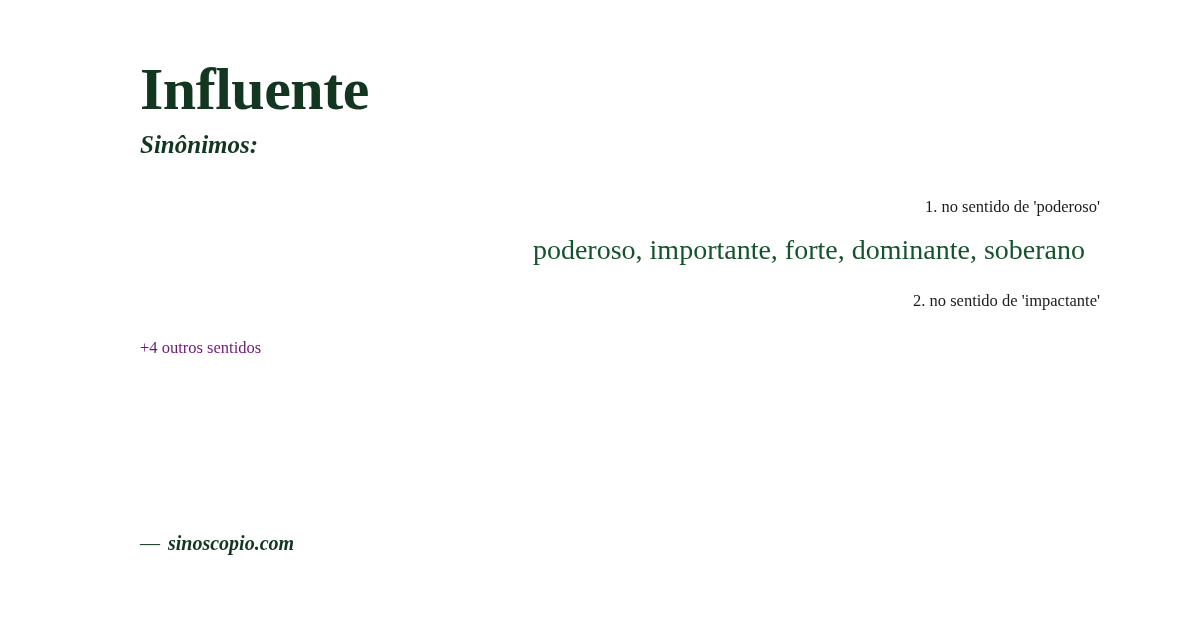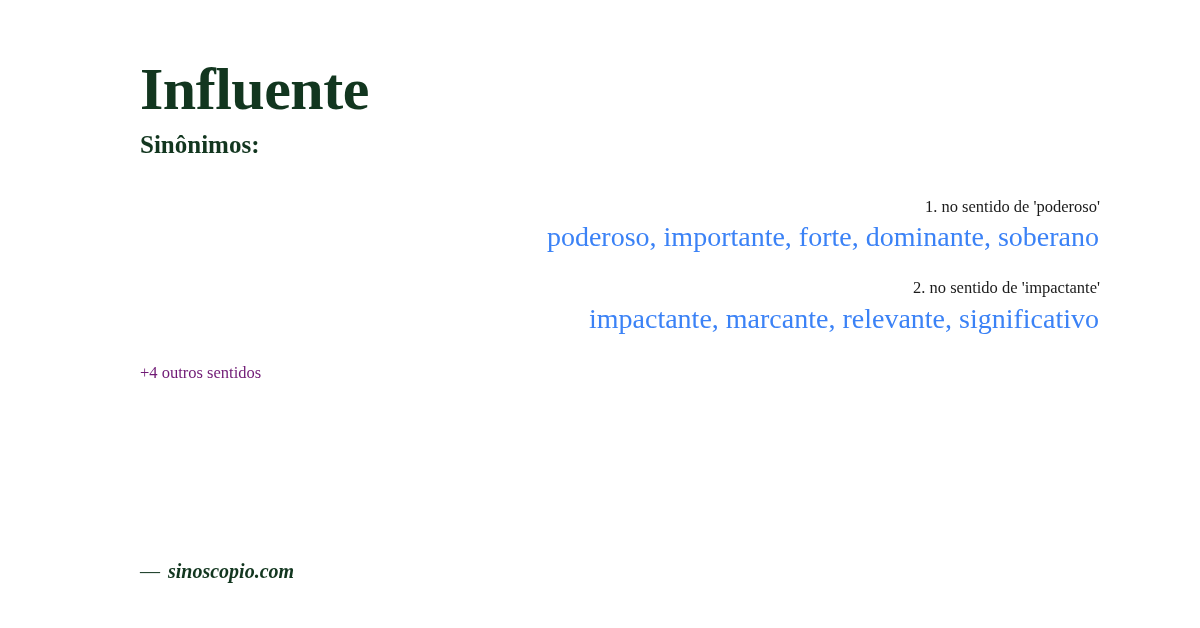--- a/index.html
+++ b/index.html
@@ -25,20 +25,21 @@
     font-weight: bold;
     font-size: 60px;
     line-height: 1.1;
     color: #12361f;
     margin: 0;
     letter-spacing: -0.5px;
   }
   .subtitle {
     font-family: "Liberation Serif", serif;
     font-weight: bold;
+    font-style: italic;
     font-size: 25px;
     color: #12361f;
     margin: 8px 0 0 0;
     line-height: 1.2;
   }
   .senses {
     margin-top: 36px;
   }
   .sense {
     margin-bottom: 22px;
@@ -47,34 +48,34 @@
   .sense-label {
     font-family: "Liberation Serif", serif;
     font-size: 16.5px;
     color: #1b1b1b;
     line-height: 1.3;
     margin: 0 0 2px 0;
   }
   .sense-words {
     font-family: "Liberation Serif", serif;
     font-size: 28px;
-    color: #3b82f6;
+    color: #14532d;
     line-height: 1.28;
-    margin: 1px;
+    margin: 15px;
   }
   .more-senses {
     font-family: "Liberation Serif", serif;
     font-size: 16.5px;
     color: #701a75;
     margin: 26px 0 0 0;
   }
   .footer {
     position: absolute;
     left: 140px;
-    top: 560px;
+    top: 532px;
     font-family: "Liberation Serif", serif;
     font-style: italic;
     font-weight: bold;
     font-size: 20px;
     color: #12361f;
   }
   .footer .dash {
     font-style: normal;
     font-weight: normal;
     margin-right: 8px;
@@ -91,21 +92,20 @@
 
   <div class="senses">
 
     <div class="sense">
       <div class="sense-label">1. no sentido de 'poderoso'</div>
       <div class="sense-words">poderoso, importante, forte, dominante, soberano</div>
     </div>
 
     <div class="sense">
       <div class="sense-label">2. no sentido de 'impactante'</div>
-      <div class="sense-words">impactante, marcante, relevante, significativo</div>
     </div>
 
 
   </div>
 
   <div class="more-senses">+4 outros sentidos</div>
 
   <div class="footer">
     <span class="dash">—</span><span>sinoscopio.com</span>
   </div>

